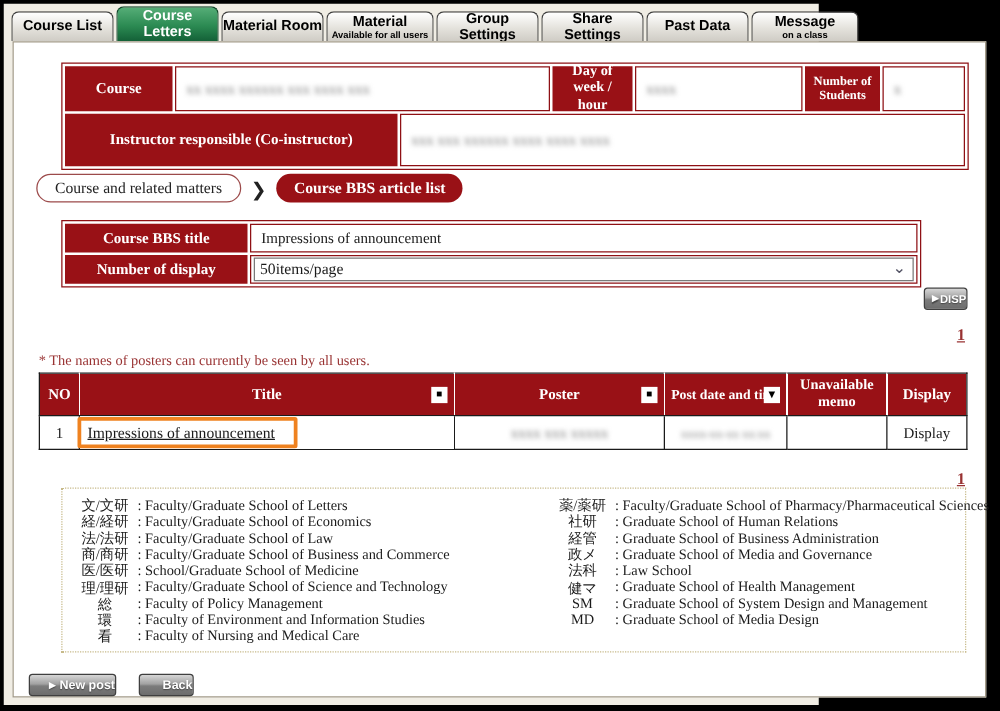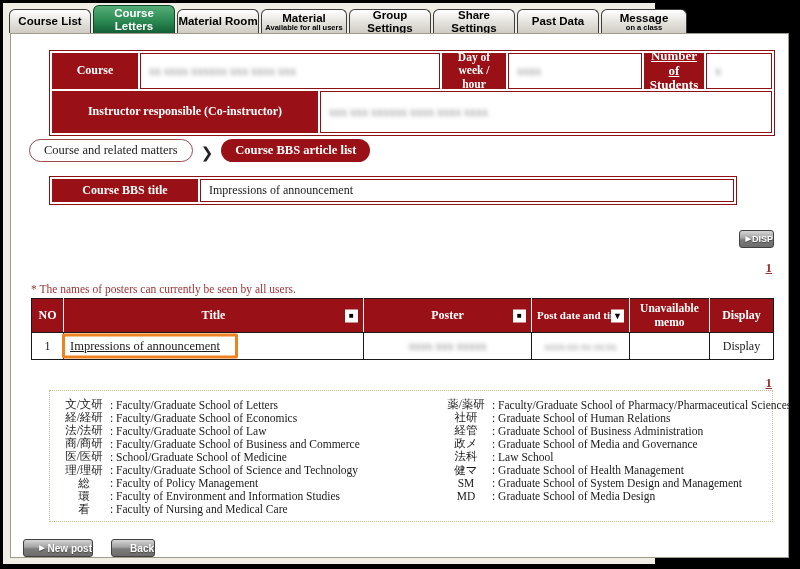--- a/index.html
+++ b/index.html
@@ -137,21 +137,21 @@
     <div class="red-table course-table">
       <div class="rrow">
         <div class="hcell" style="width:86px;">Course</div>
         <div class="vcell" style="width:300px;">
             <span class="blur">xx xxxx xxxxxx xxx xxxx xxx</span>
           </div>
         <div class="hcell" style="width:64px; font-size:11.5px;">Day of week / hour</div>
         <div class="vcell" style="width:134px;">
             <span class="blur">xxxx</span>
           </div>
-        <div class="hcell" style="width:60px; font-size:13px;text-decoration:underline;">Number of Students</div>
+        <div class="hcell" style="width:60px; font-size:10px;">Number of Students</div>
         <div class="vcell" style="flex:1;">
             <span class="blur">x</span>
           </div>
       </div>
       <div class="rrow r2">
         <div class="hcell" style="width:266px;">Instructor responsible (Co-instructor)</div>
         <div class="vcell" style="flex:1;">
             <span class="blur">xxx xxx xxxxxx xxxx xxxx xxxx</span>
           </div>
       </div>
@@ -160,20 +160,29 @@
     <div class="breadcrumb">
       <span class="crumb-parent">Course and related matters</span>
       <span class="crumb-sep">❯</span>
       <span class="crumb-current">Course BBS article list</span>
     </div>
 
     <div class="red-table bbs-table">
       <div class="rrow">
         <div class="hcell">Course BBS title</div>
         <div class="vcell">Impressions of announcement</div>
+      </div>
+      <div class="rrow">
+        <div class="hcell">Number of display</div>
+        <div class="vcell" style="padding:1px 2px;">
+          <div class="select-box">
+            <span>50items/page</span>
+            <span class="chev">⌄</span>
+          </div>
+        </div>
       </div>
     </div>
 
     <div class="gray-btn disp-btn">
       <span style="font-size:7px; margin-right:1px;">▶</span>
       <span>DISP</span>
     </div>
 
     <span class="page-link pg1">1</span>
 

